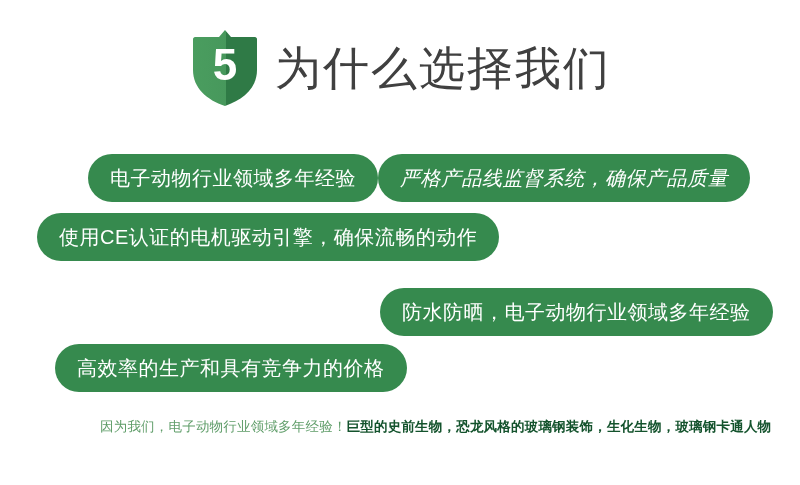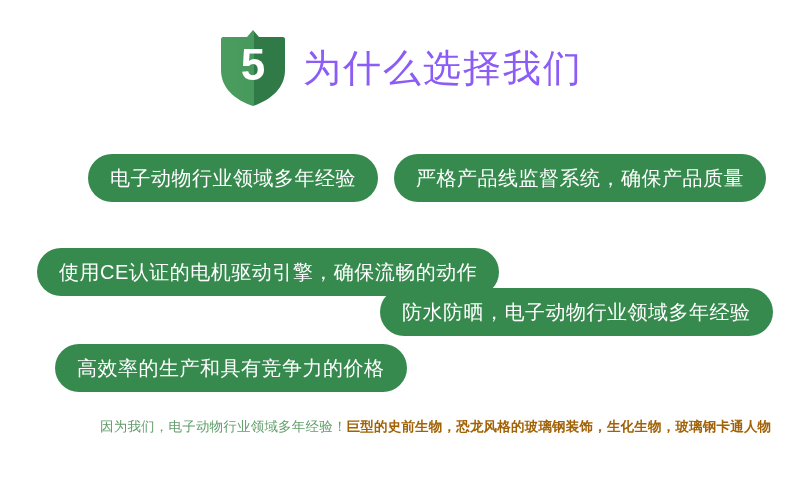--- a/index.html
+++ b/index.html
@@ -49,22 +49,22 @@
     justify-content: center;
     color: #ffffff;
     font-size: 44px;
     font-weight: bold;
     line-height: 1;
     padding-bottom: 6px;
     box-sizing: border-box;
     letter-spacing: 0px;
   }
   .header-title {
-    font-size: 38px;
-    color: #8b5cf6;
+    font-size: 46px;
+    color: #404040;
     letter-spacing: 2px;
     line-height: 1;
     white-space: nowrap;
   }
 
   
   .pill {
     position: absolute;
     display: flex;
     align-items: center;
@@ -74,38 +74,38 @@
     color: #ffffff;
     font-size: 20px;
     letter-spacing: 0.5px;
     white-space: nowrap;
     padding: 0 22px;
     height: 48px;
     justify-content: flex-end;
   }
 
   .pill-1 { left: 88px;  top: 154px; }
-  .pill-2 { left: 394px; top: 154px; }
-  .pill-3 { left: 37px;  top: 248px; }
+  .pill-2 { left: 378px; top: 154px; font-style: italic; }
+  .pill-3 { left: 37px;  top: 213px; }
   .pill-4 { left: 380px; top: 288px; }
   .pill-5 { left: 55px;  top: 344px; }
 
   
   .footer {
     position: absolute;
     left: 100px;
     top: 416px;
     width: 690px;
     font-size: 13.5px;
     line-height: 21px;
     color: #5f9d69;
     letter-spacing: 0.2px;
   }
   .footer .hl {
-    color: #a16207;
+    color: #14532d;
     font-weight: bold;
   }
   .footer-line {
     white-space: nowrap;
   }
 </style>
 </head>
 <body>
 
 <div class="header">

